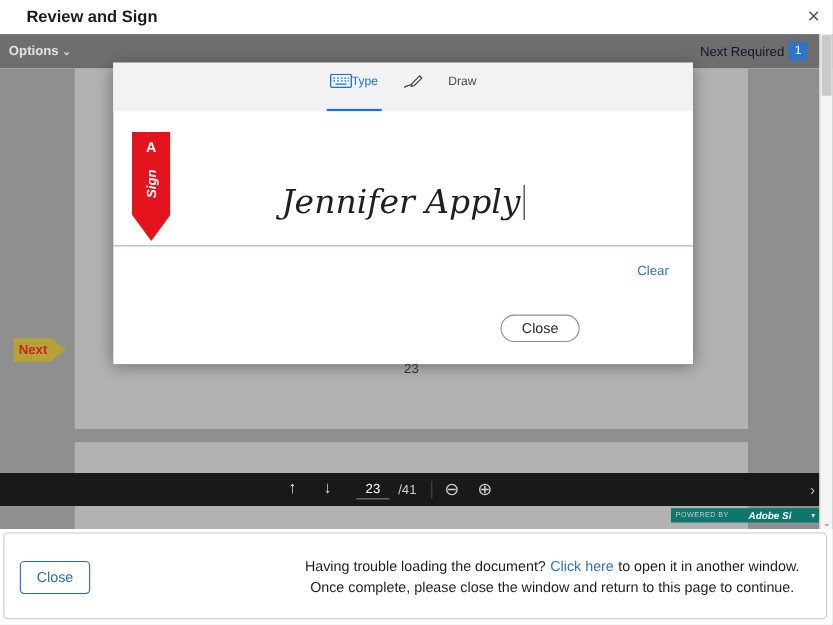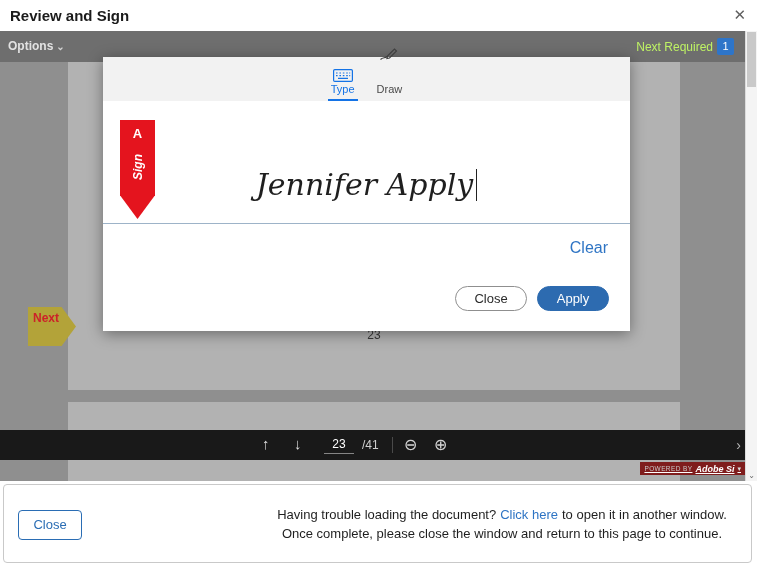--- a/index.html
+++ b/index.html
@@ -2,86 +2,86 @@
 <html><head>
 <meta charset="utf-8">
 <style>
   html,body{margin:0;padding:0;}
   body{width:757px;height:568px;position:relative;overflow:hidden;background:#fff;
        font-family:"Liberation Sans",sans-serif;}
   .app{position:absolute;inset:0;width:757px;height:568px;}
 
   
   .titlebar{position:absolute;left:0;top:0;width:757px;height:31px;background:#ffffff;}
-  .win-title{position:absolute;left:10px;top:7px;font-size:15px;font-weight:bold;color:#1b1b1b;}
+  .win-title{position:absolute;left:24px;top:7px;font-size:15px;font-weight:bold;color:#1b1b1b;}
   .win-close{position:absolute;right:11px;top:6px;font-size:15px;color:#5f5f5f;cursor:pointer;}
 
   
   .toolbar{position:absolute;left:0;top:31px;width:757px;height:31px;background:#6e6e6e;}
   .opt-btn{position:absolute;left:8px;top:8px;font-size:12px;color:#e2e2e2;cursor:pointer;font-weight:bold;}
   .opt-caret{font-size:10px;margin-left:3px;color:#d5d5d5;}
   .doc-title{position:absolute;left:203px;top:8px;font-size:13px;color:#2f2f2f;}
-  .next-req{position:absolute;right:44px;top:9px;font-size:12px;color:#bef264;cursor:pointer;}
+  .next-req{position:absolute;right:44px;top:9px;font-size:12px;color:#0f172a;cursor:pointer;}
   .next-badge{position:absolute;right:23px;top:7px;width:17px;height:17px;background:#2e75c9;
               color:#fff;font-size:11px;text-align:center;line-height:17px;border-radius:2px;}
 
   
   .viewer{position:absolute;left:0;top:62px;width:757px;height:419px;background:#8f8f8f;overflow:hidden;}
   .page1{position:absolute;left:68px;top:0;width:612px;height:328px;background:#b2b2b2;}
   .page2{position:absolute;left:68px;top:340px;width:612px;height:79px;background:#b2b2b2;}
   .pagenum{position:absolute;left:0;top:266px;width:100%;text-align:center;font-size:12px;color:#3a3a3a;}
-  .next-marker{position:absolute;left:28px;top:245px;width:48px;height:39px;background:#b3a339;
+  .next-marker{position:absolute;left:12px;top:245px;width:48px;height:22px;background:#b3a339;
                clip-path:polygon(0 0,70% 0,100% 50%,70% 100%,0 100%);cursor:pointer;}
   .next-marker span{display:block;font-size:12px;font-weight:bold;color:#cc2229;line-height:22px;padding-left:5px;}
 
   
   .sig-modal{position:absolute;left:103px;top:57px;width:527px;height:274px;background:#fff;
              box-shadow:0 3px 14px rgba(0,0,0,.4);z-index:5;}
   .tabbar{position:absolute;left:0;top:0;width:100%;height:44px;background:#f2f2f2;
           display:flex;justify-content:center;gap:16px;}
-  .tab{position:relative;display:flex;flex-direction:column;align-items:center;justify-content:flex-end;
-       padding:5px 3px 6px;font-size:11px;cursor:pointer;}
+  .tab{position:relative;display:flex;align-items:center;justify-content:flex-end;
+       padding:5px 3px 16px;font-size:11px;cursor:pointer;}
   .ticon{height:16px;display:flex;align-items:center;}
   .tab-type{color:#1473e6;}
   .tab-type::after{content:"";position:absolute;left:0;right:0;bottom:0;height:2px;background:#1473e6;}
   .tab-draw{color:#4a4a4a;gap:22px;}
 
   .ribbon{position:absolute;left:17px;top:63px;width:35px;height:99px;background:#e4141e;
           clip-path:polygon(0 0,100% 0,100% 76%,50% 100%,0 76%);}
   .adobe-logo{position:absolute;top:6px;left:0;width:100%;text-align:center;
               font-weight:bold;font-size:13px;color:#fff;}
   .ribbon-label{position:absolute;top:40px;left:0;width:100%;text-align:center;
                 transform:rotate(-90deg);font-size:12px;font-style:italic;font-weight:bold;color:#fff;}
 
   .sig-text{position:absolute;left:0;top:110px;width:100%;text-align:center;cursor:text;
             font-family:"DejaVu Serif",serif;font-style:italic;font-size:30px;color:#1f1f1f;}
   .caret-bar{display:inline-block;width:1px;height:32px;background:#222;vertical-align:-6px;margin-left:3px;}
   .sig-line{position:absolute;left:0;top:166px;width:100%;height:1px;background:#9db3c8;}
-  .clear-link{position:absolute;right:22px;top:182px;font-size:16px;color:#2e74c4;cursor:pointer;}
+  .clear-link{position:absolute;right:22px;top:182px;font-size:12px;color:#2e74c4;cursor:pointer;}
 
   .mbtn{position:absolute;top:229px;width:72px;height:25px;border-radius:13px;font-size:13px;
         text-align:center;line-height:23px;cursor:pointer;box-sizing:border-box;}
   .mbtn-close{left:352px;background:#fff;border:1px solid #8f8f8f;color:#2b2b2b;}
   .mbtn-apply{left:434px;background:#2d6bb0;border:1px solid #2d6bb0;color:#fff;}
 
   
   .pdfbar{position:absolute;left:0;top:430px;width:745px;height:30px;background:#191919;z-index:3;}
   .pb-item{position:absolute;color:#dcdcdc;cursor:pointer;}
   .pb-up{left:262px;top:5px;font-size:15px;}
   .pb-down{left:294px;top:5px;font-size:15px;}
   .pb-pagebox{left:324px;top:5px;width:30px;height:18px;font-size:12px;color:#fff;text-align:center;
               line-height:18px;border-bottom:1px solid #858585;}
   .pb-total{position:absolute;left:362px;top:8px;font-size:12px;color:#cfcfcf;}
   .pb-div{position:absolute;left:392px;top:7px;width:1px;height:16px;background:#4a4a4a;}
   .pb-minus{left:404px;top:5px;font-size:16px;color:#d2d2d2;}
   .pb-plus{left:434px;top:5px;font-size:16px;color:#d2d2d2;}
   .pb-chev{right:4px;top:7px;font-size:14px;color:#b5b5b5;}
 
-  .powered{position:absolute;right:12px;top:462px;height:13px;background:#7f1d1d;color:#fff;
-           display:flex;align-items:center;padding:0 4px;gap:3px;z-index:4;cursor:pointer;text-decoration:underline;}
+  .powered{position:absolute;right:12px;top:462px;height:13px;background:#0f766e;color:#fff;
+           display:flex;align-items:center;padding:0 4px;gap:18px;z-index:4;cursor:pointer;}
   .powered .pb-lbl{font-size:6.5px;color:#c9c9c9;letter-spacing:.4px;}
   .powered .pb-brand{font-size:9px;font-weight:bold;font-style:italic;}
   .powered .pb-caret{font-size:7px;color:#ddd;}
 
   
   .scrollbar{position:absolute;right:0;top:31px;width:12px;height:450px;background:#f4f4f4;
              border-left:1px solid #dcdcdc;box-sizing:border-box;z-index:6;}
   .sb-thumb{position:absolute;left:1px;top:1px;width:9px;height:55px;background:#c9c9c9;cursor:pointer;}
   .sb-down{position:absolute;left:0;bottom:1px;width:100%;text-align:center;font-size:8px;color:#6a6a6a;cursor:pointer;}
 
@@ -165,21 +165,20 @@
       <div class="adobe-logo">A</div>
       <div class="ribbon-label">Sign</div>
     </div>
 
     <div class="sig-text"><span>Jennifer Apply</span><span class="caret-bar"></span></div>
     <div class="sig-line"></div>
 
     <div class="clear-link">Clear</div>
 
     <div class="mbtn mbtn-close">Close</div>
-    <div class="mbtn mbtn-apply">Apply</div>
   </div>
 
   <div class="scrollbar">
     <div class="sb-thumb"></div>
     <div class="sb-down">⌄</div>
   </div>
 
   <div class="footer">
     <div class="footer-box">
       <div class="f-close">Close</div>

